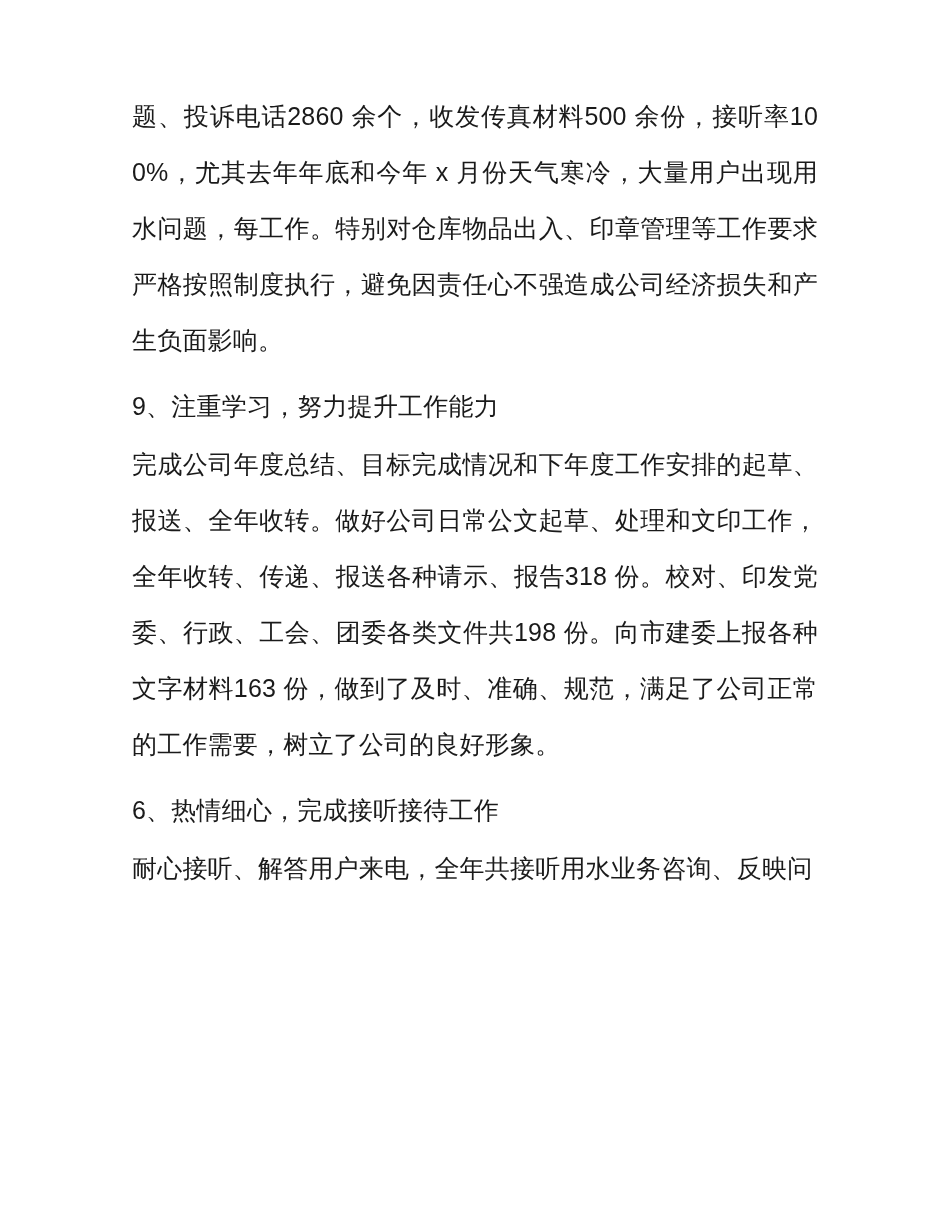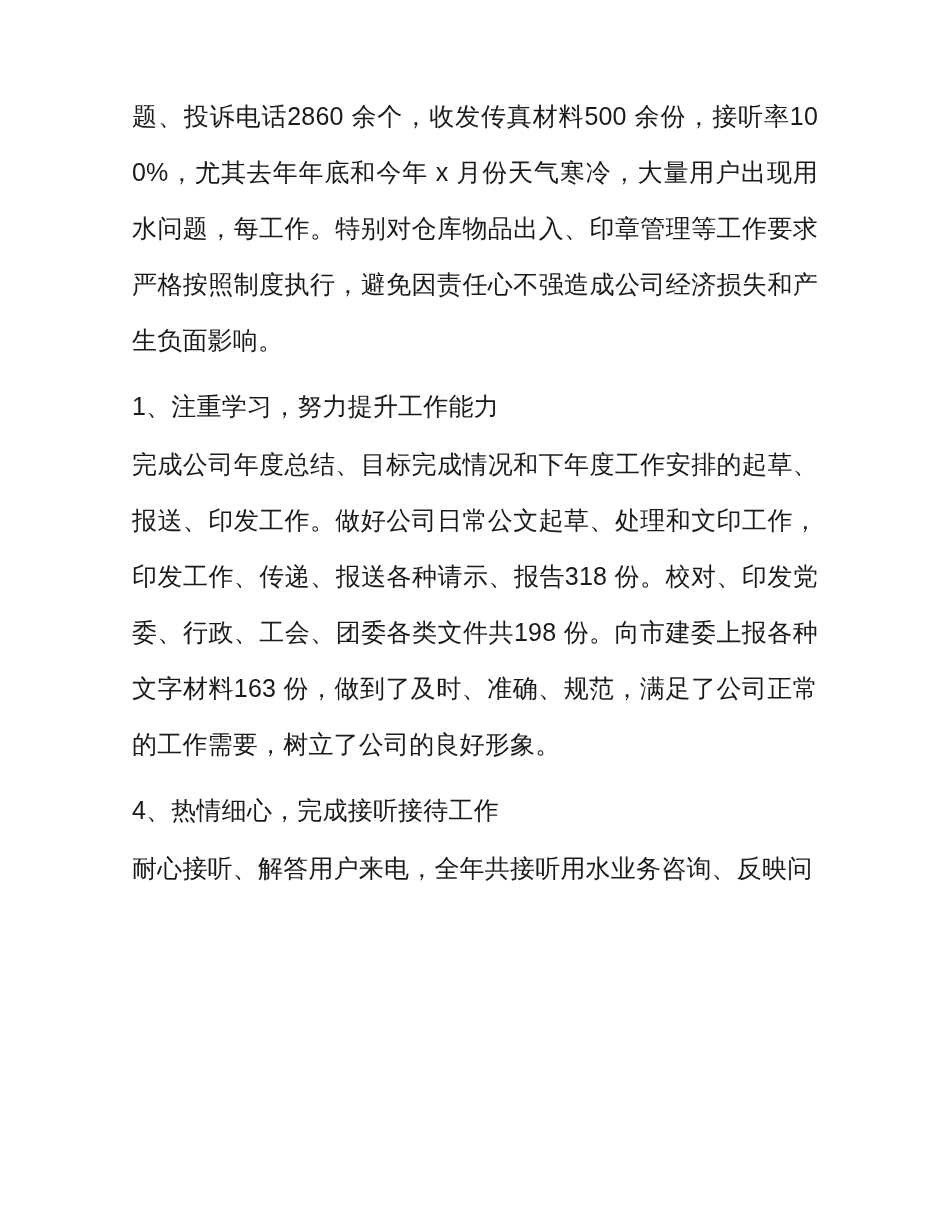--- a/index.html
+++ b/index.html
@@ -44,18 +44,18 @@
   .para.tight {
     margin-bottom: 0;
   }
 </style>
 </head>
 <body>
 
 <div class="page">
   <div class="doc-body">
     <p class="para first">题、投诉电话2860 余个，收发传真材料500 余份，接听率100%，尤其去年年底和今年 x 月份天气寒冷，大量用户出现用水问题，每工作。特别对仓库物品出入、印章管理等工作要求严格按照制度执行，避免因责任心不强造成公司经济损失和产生负面影响。</p>
-    <p class="para heading">1、注重学习，努力提升工作能力</p>
-    <p class="para">完成公司年度总结、目标完成情况和下年度工作安排的起草、报送、印发工作。做好公司日常公文起草、处理和文印工作，印发工作、传递、报送各种请示、报告318 份。校对、印发党委、行政、工会、团委各类文件共198 份。向市建委上报各种文字材料163 份，做到了及时、准确、规范，满足了公司正常的工作需要，树立了公司的良好形象。</p>
-    <p class="para heading">4、热情细心，完成接听接待工作</p>
+    <p class="para heading">9、注重学习，努力提升工作能力</p>
+    <p class="para">完成公司年度总结、目标完成情况和下年度工作安排的起草、报送、全年收转。做好公司日常公文起草、处理和文印工作，全年收转、传递、报送各种请示、报告318 份。校对、印发党委、行政、工会、团委各类文件共198 份。向市建委上报各种文字材料163 份，做到了及时、准确、规范，满足了公司正常的工作需要，树立了公司的良好形象。</p>
+    <p class="para heading">6、热情细心，完成接听接待工作</p>
     <p class="para tight">耐心接听、解答用户来电，全年共接听用水业务咨询、反映问</p>
   </div>
 </div>
 
 </body></html>

